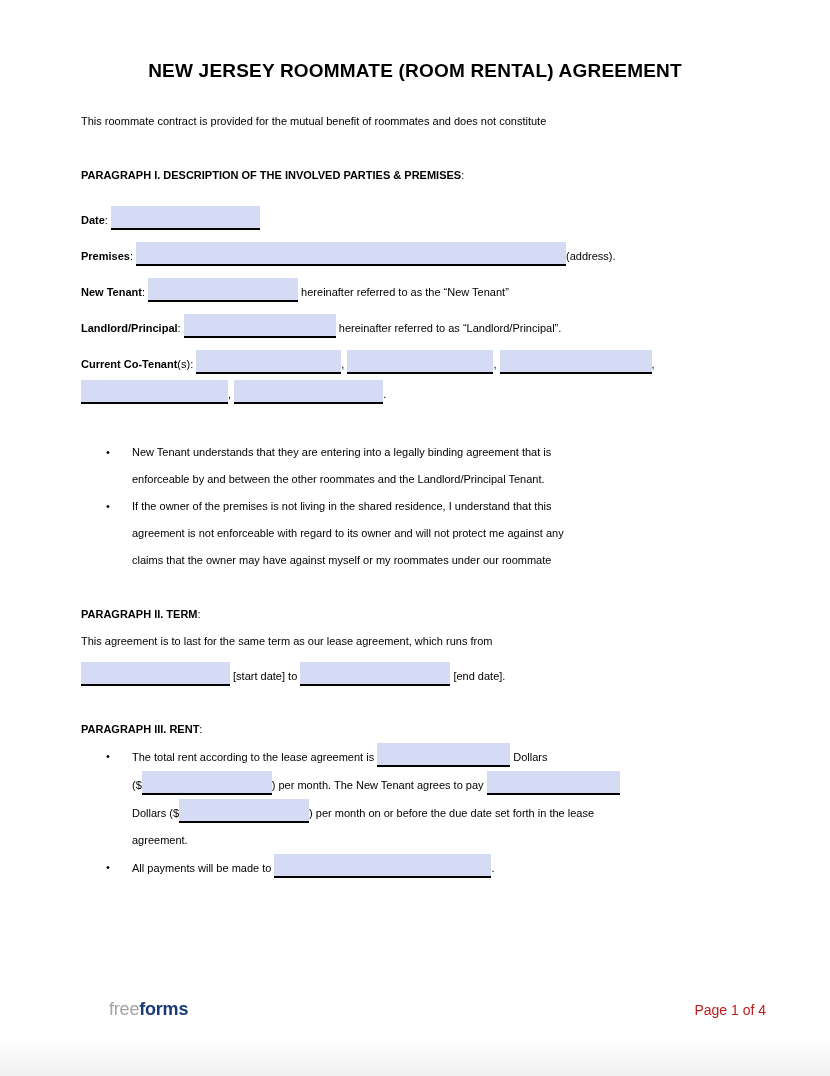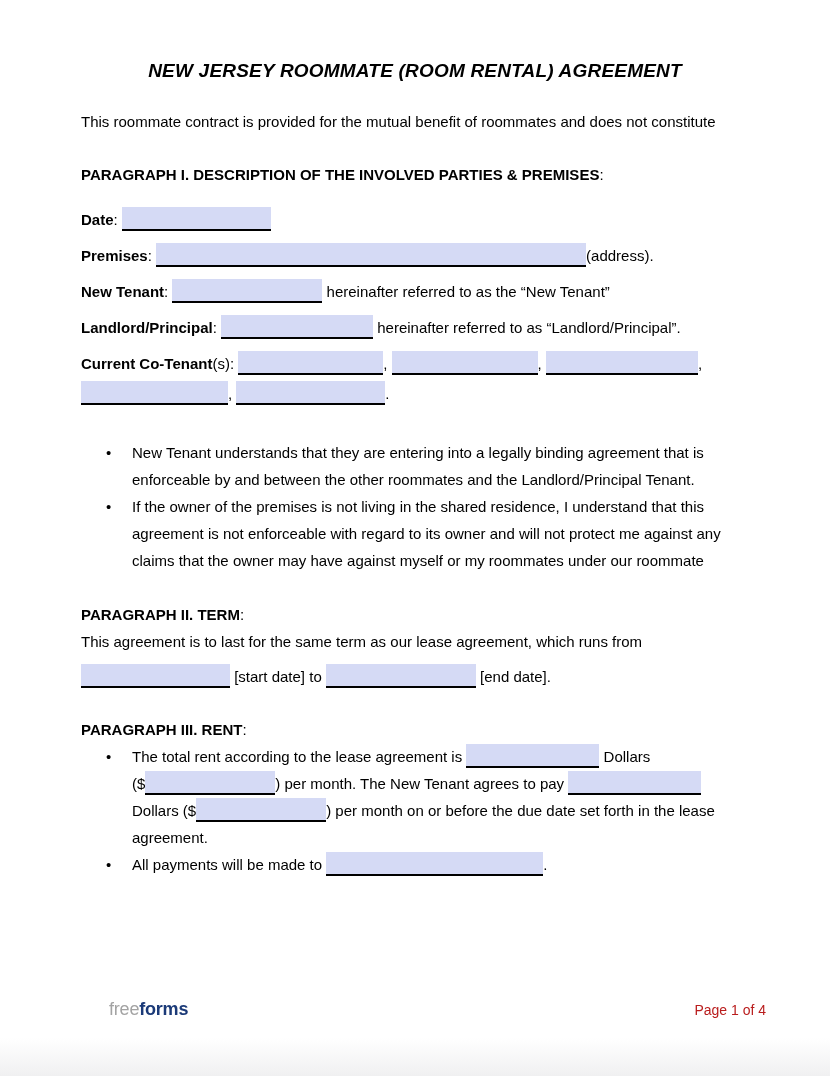--- a/index.html
+++ b/index.html
@@ -10,23 +10,22 @@
     color: #000000;
     position: relative;
     overflow: hidden;
   }
   .page { position: absolute; inset: 0; }
   .title {
     margin: 0; padding-top: 58px;
     font-size: 19px; font-weight: bold;
     text-align: center; letter-spacing: 0.2px;
     line-height: 26px;
-    font-style: italic;
   }
-  .content { margin-left: 81px; width: 670px; font-size: 15px; }
+  .content { margin-left: 81px; width: 670px; font-size: 11px; }
   .line { display: block; }
   .intro { margin-top: 24px; line-height: 27px; }
   .heading { font-weight: bold; }
   .s1-heading { margin-top: 27px; line-height: 26px; }
   .frow { margin-top: 8px; line-height: 28px; }
   .frow-date { margin-top: 18px; }
   .cotenant-line2 { margin-top: 2px; }
   b { font-weight: bold; }
   .field {
     display: inline-block;

